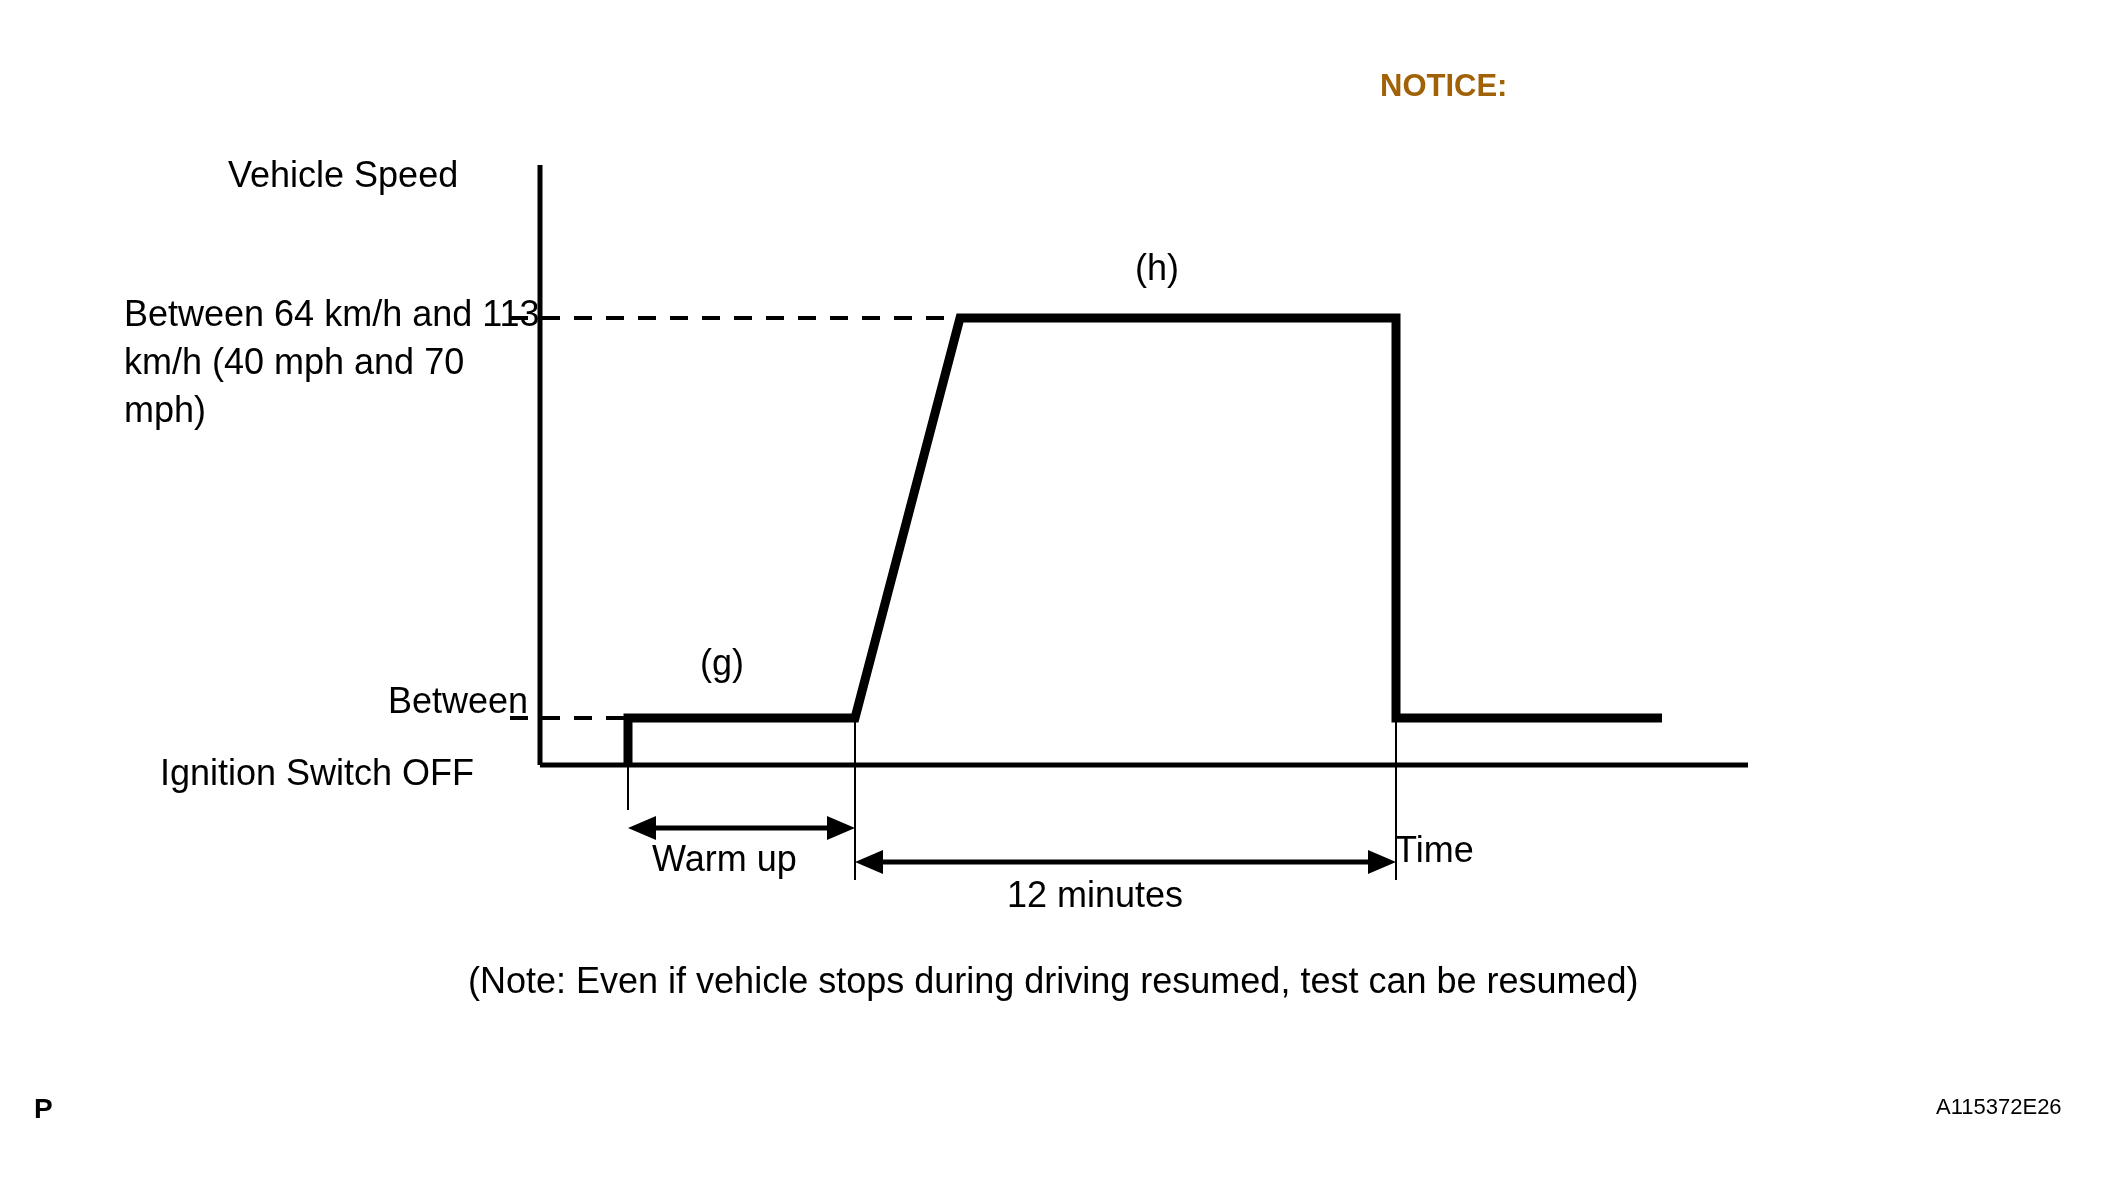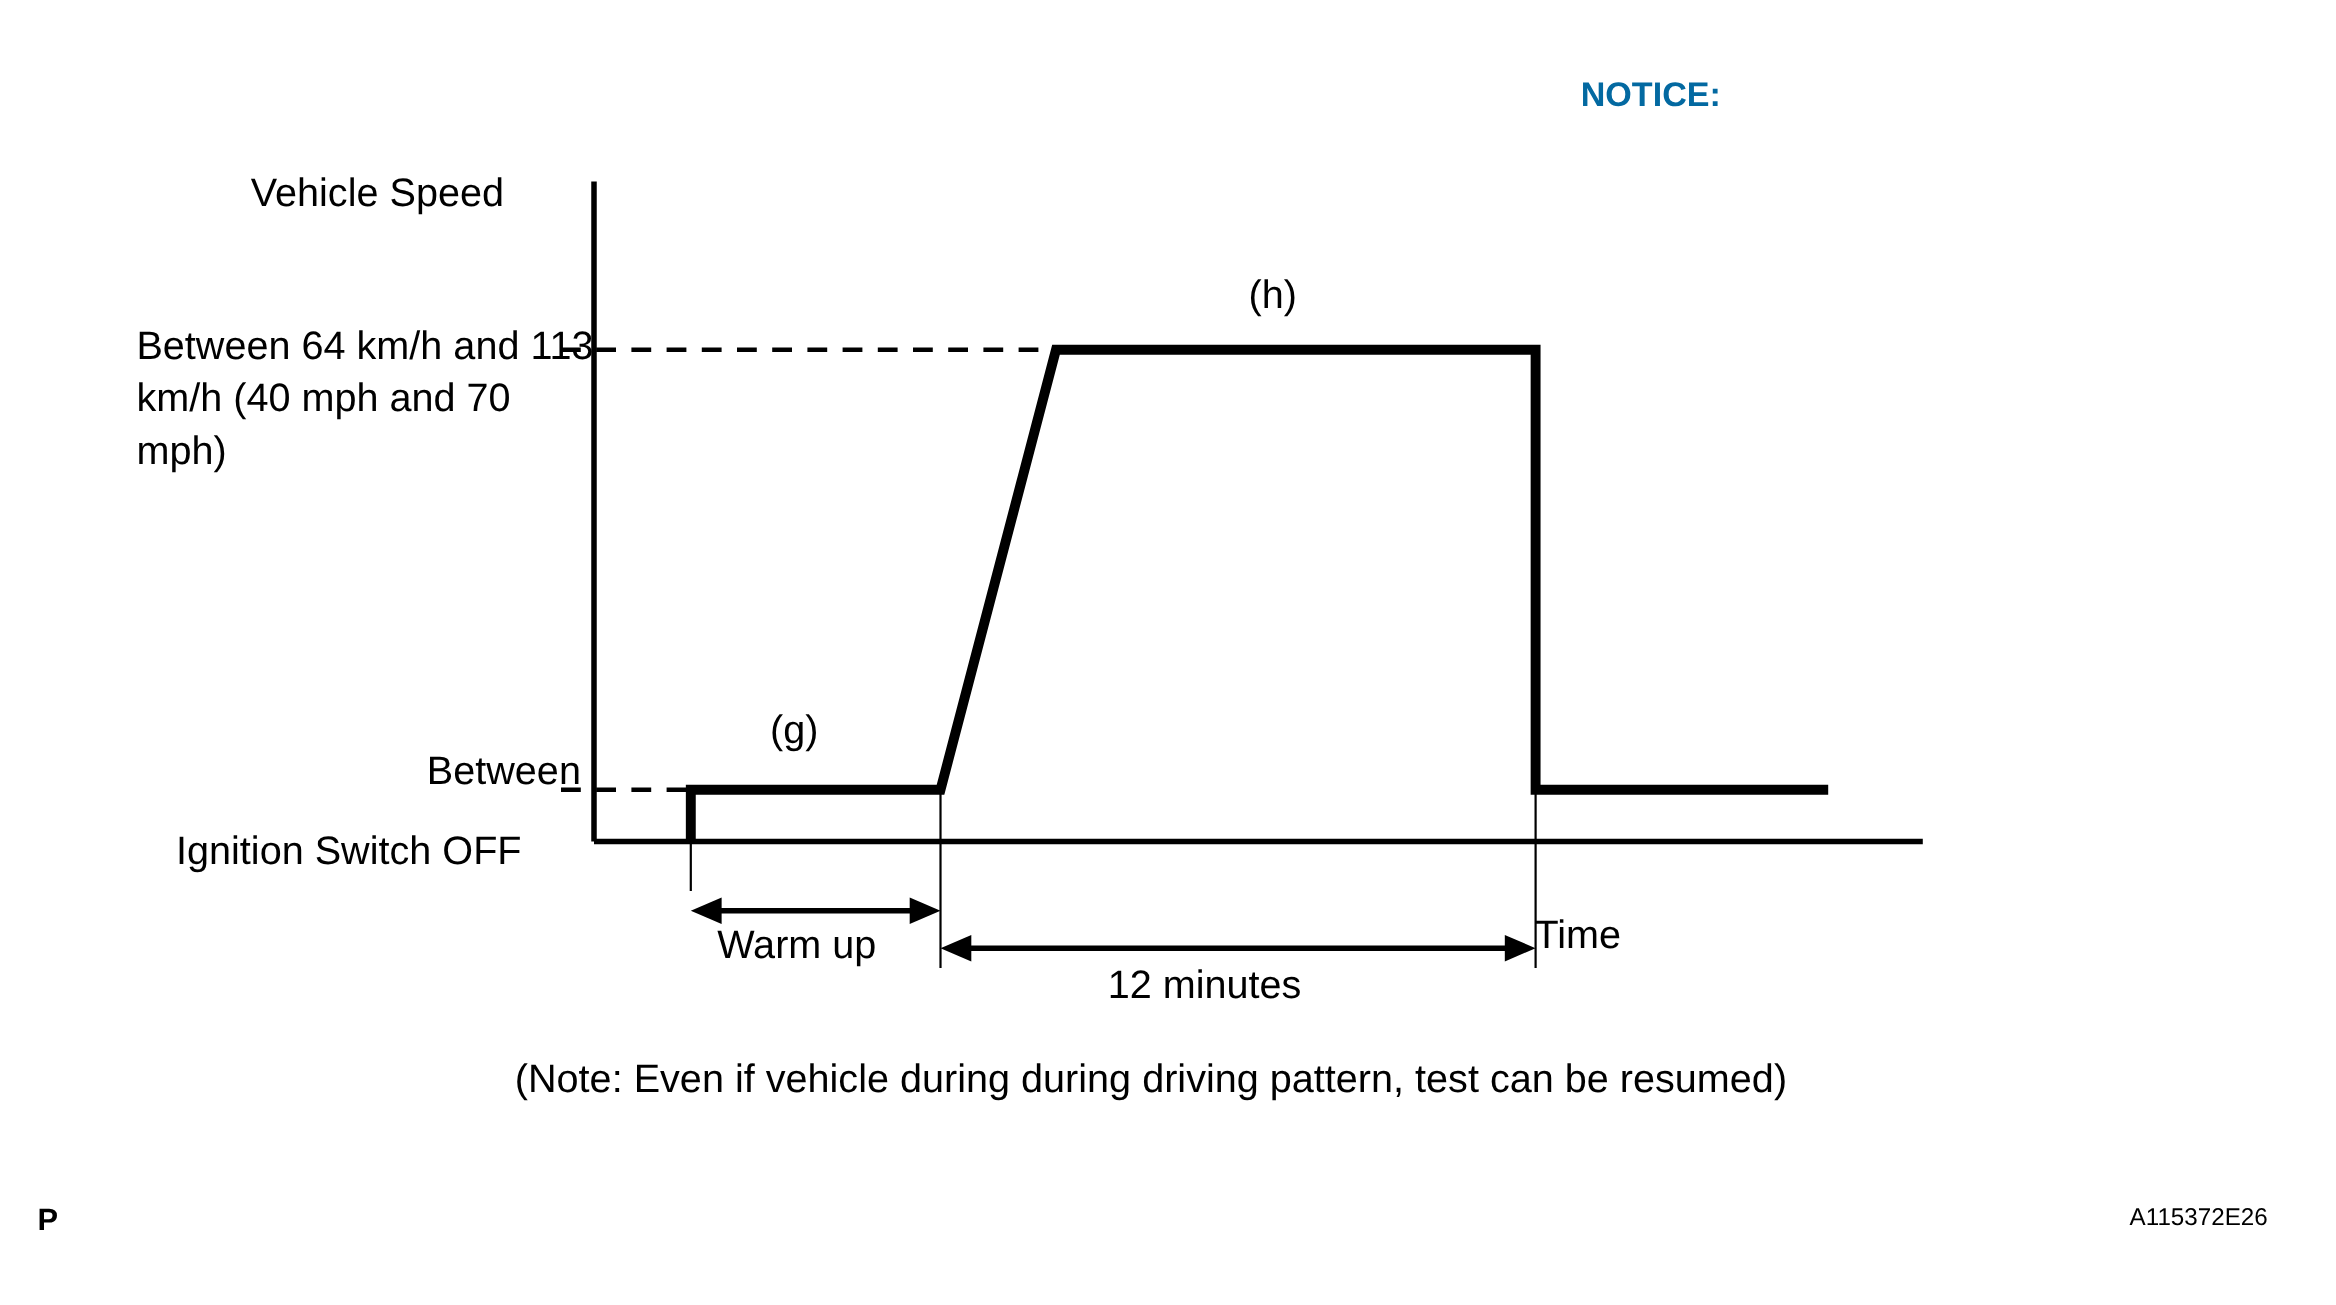--- a/index.html
+++ b/index.html
@@ -23,27 +23,27 @@
     position: absolute;
     font-size: 36px;
     line-height: 46px;
     color: #000;
     white-space: pre;
   }
 
   
   #notice {
     position: absolute;
-    left: 1437px;
+    left: 1380px;
     top: 62px;
     width: 640px;
     font-weight: bold;
     font-size: 31px;
     line-height: 48px;
-    color: #0369a1;
+    color: #a16207;
   }
   #notice .notice-title { display: block; }
   #notice .notice-body { display: block; }
 
   
   #lbl-vehicle-speed { left: 228px; top: 152px; }
   #lbl-range {
     left: 88px; top: 290px;
     width: 420px;
     line-height: 48px;
@@ -113,21 +113,21 @@
   <div class="lbl" id="lbl-time">Time</div>
 
   <div class="lbl" id="lbl-warmup">Warm up</div>
 
   <div class="lbl" id="lbl-10min">12 minutes</div>
 
   <div class="lbl" id="lbl-g">(g)</div>
 
   <div class="lbl" id="lbl-h">(h)</div>
 
-  <div class="lbl" id="lbl-note">(Note: Even if vehicle during during driving pattern, test can be resumed)</div>
+  <div class="lbl" id="lbl-note">(Note: Even if vehicle stops during driving resumed, test can be resumed)</div>
 
   <div class="lbl" id="lbl-p">P</div>
 
   <div class="lbl" id="lbl-code">A115372E26</div>
 
   <div id="notice">
     <span class="notice-title">NOTICE:</span>
   </div>
 
 </div>

